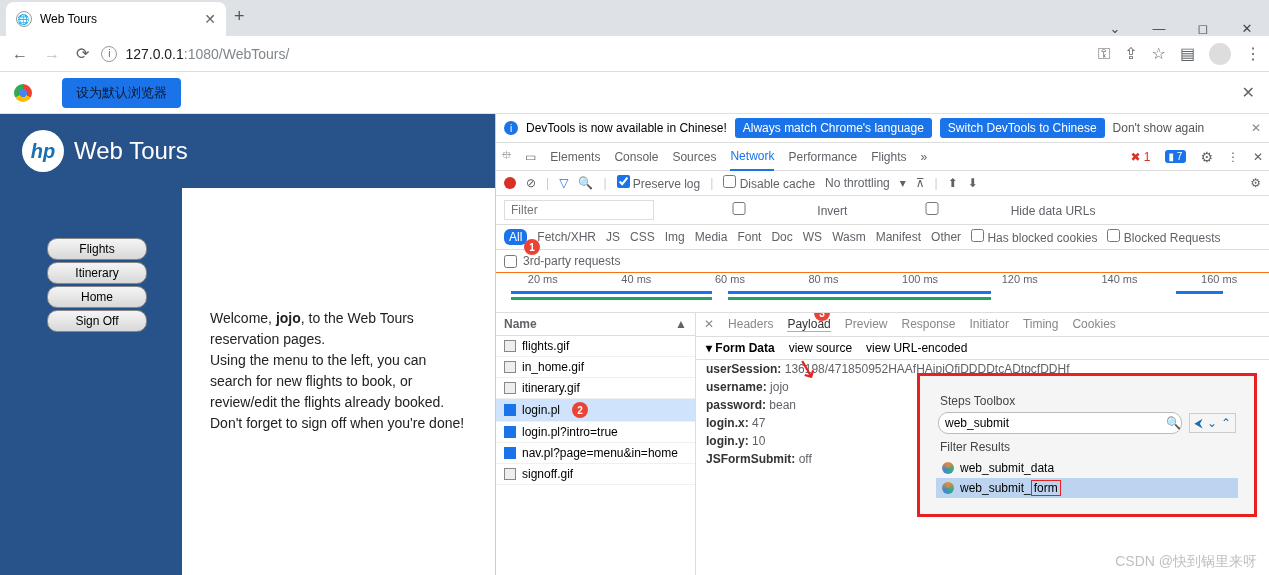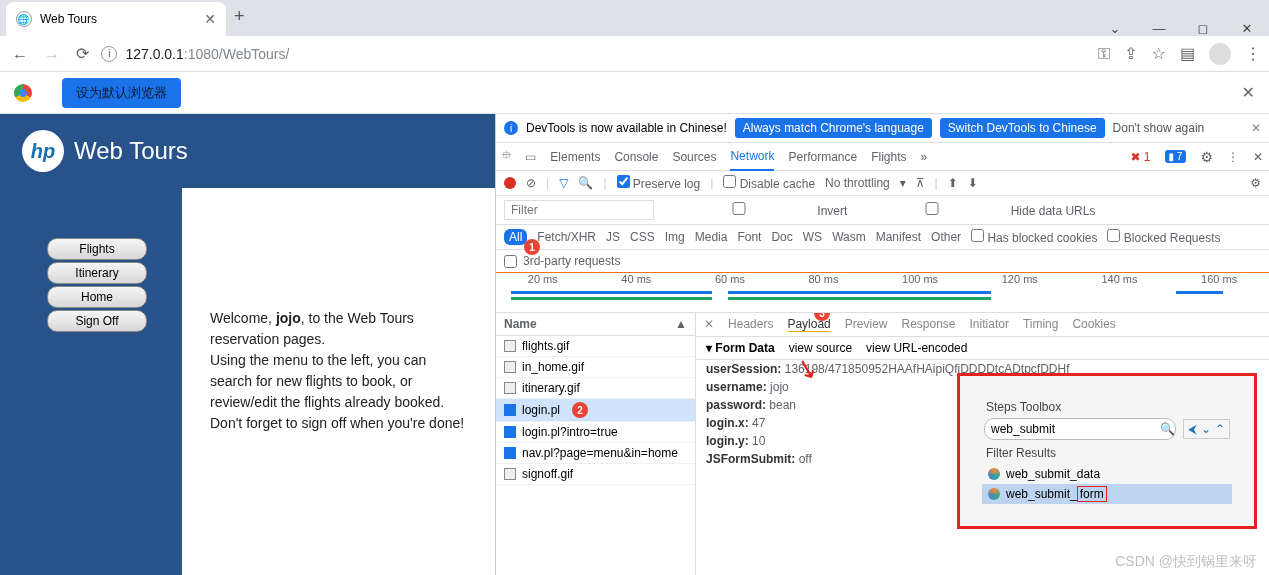--- a/index.html
+++ b/index.html
@@ -82,21 +82,21 @@
 .dt-names .ico.doc { background: #1a73e8; border: none; }
 
 .dt-detail { flex: 1; display: flex; flex-direction: column; position: relative; }
 .dt-detail .subtabs { display: flex; gap: 14px; padding: 4px 8px; border-bottom: 1px solid #ddd; color: #888; position: relative; }
 .dt-detail .subtabs .active { color: #333; border-bottom: 1px solid #eab308; }
 .dt-detail .formrow { display: flex; gap: 14px; padding: 4px 10px; border-bottom: 1px solid #ddd; }
 .dt-detail .formrow .label { font-weight: bold; }
 .dt-detail .kv { padding: 2px 10px; color: #5f6368; }
 .dt-detail .kv b { color: #333; }
 
-.steps-box { position: absolute; right: 12px; top: 60px; width: 300px; border: 3px solid #e82020; background: #f5f5f5; font-size: 12px; padding: 22px; }
+.steps-box { position: absolute; right: 12px; top: 60px; width: 340px; border: 3px solid #e82020; background: #f5f5f5; font-size: 12px; padding: 16px; }
 .steps-box .title { padding: 2px 4px; color: #444; }
 .steps-box .search { display: flex; align-items: center; gap: 8px; padding: 2px; }
 .steps-box .search input { flex: 1; border: 1px solid #bbb; padding: 3px 6px; border-radius: 10px; font-size: 12px; }
 .steps-box .navbtns { border: 1px solid #ccc; padding: 2px 4px; display: flex; gap: 4px; color: #1a6fb0; }
 .steps-box .fr { padding: 4px; color: #444; }
 .steps-box .item { display: flex; align-items: center; gap: 6px; padding: 3px 6px; }
 .steps-box .item.sel { background: #bcd4ef; }
 .steps-box .dot { width: 12px; height: 12px; border-radius: 50%; background: conic-gradient(#e83,#3a8,#48c,#e83); }
 .steps-box .hl { border: 1px solid #e82020; padding: 0 2px; margin-top: 32px; }
 

